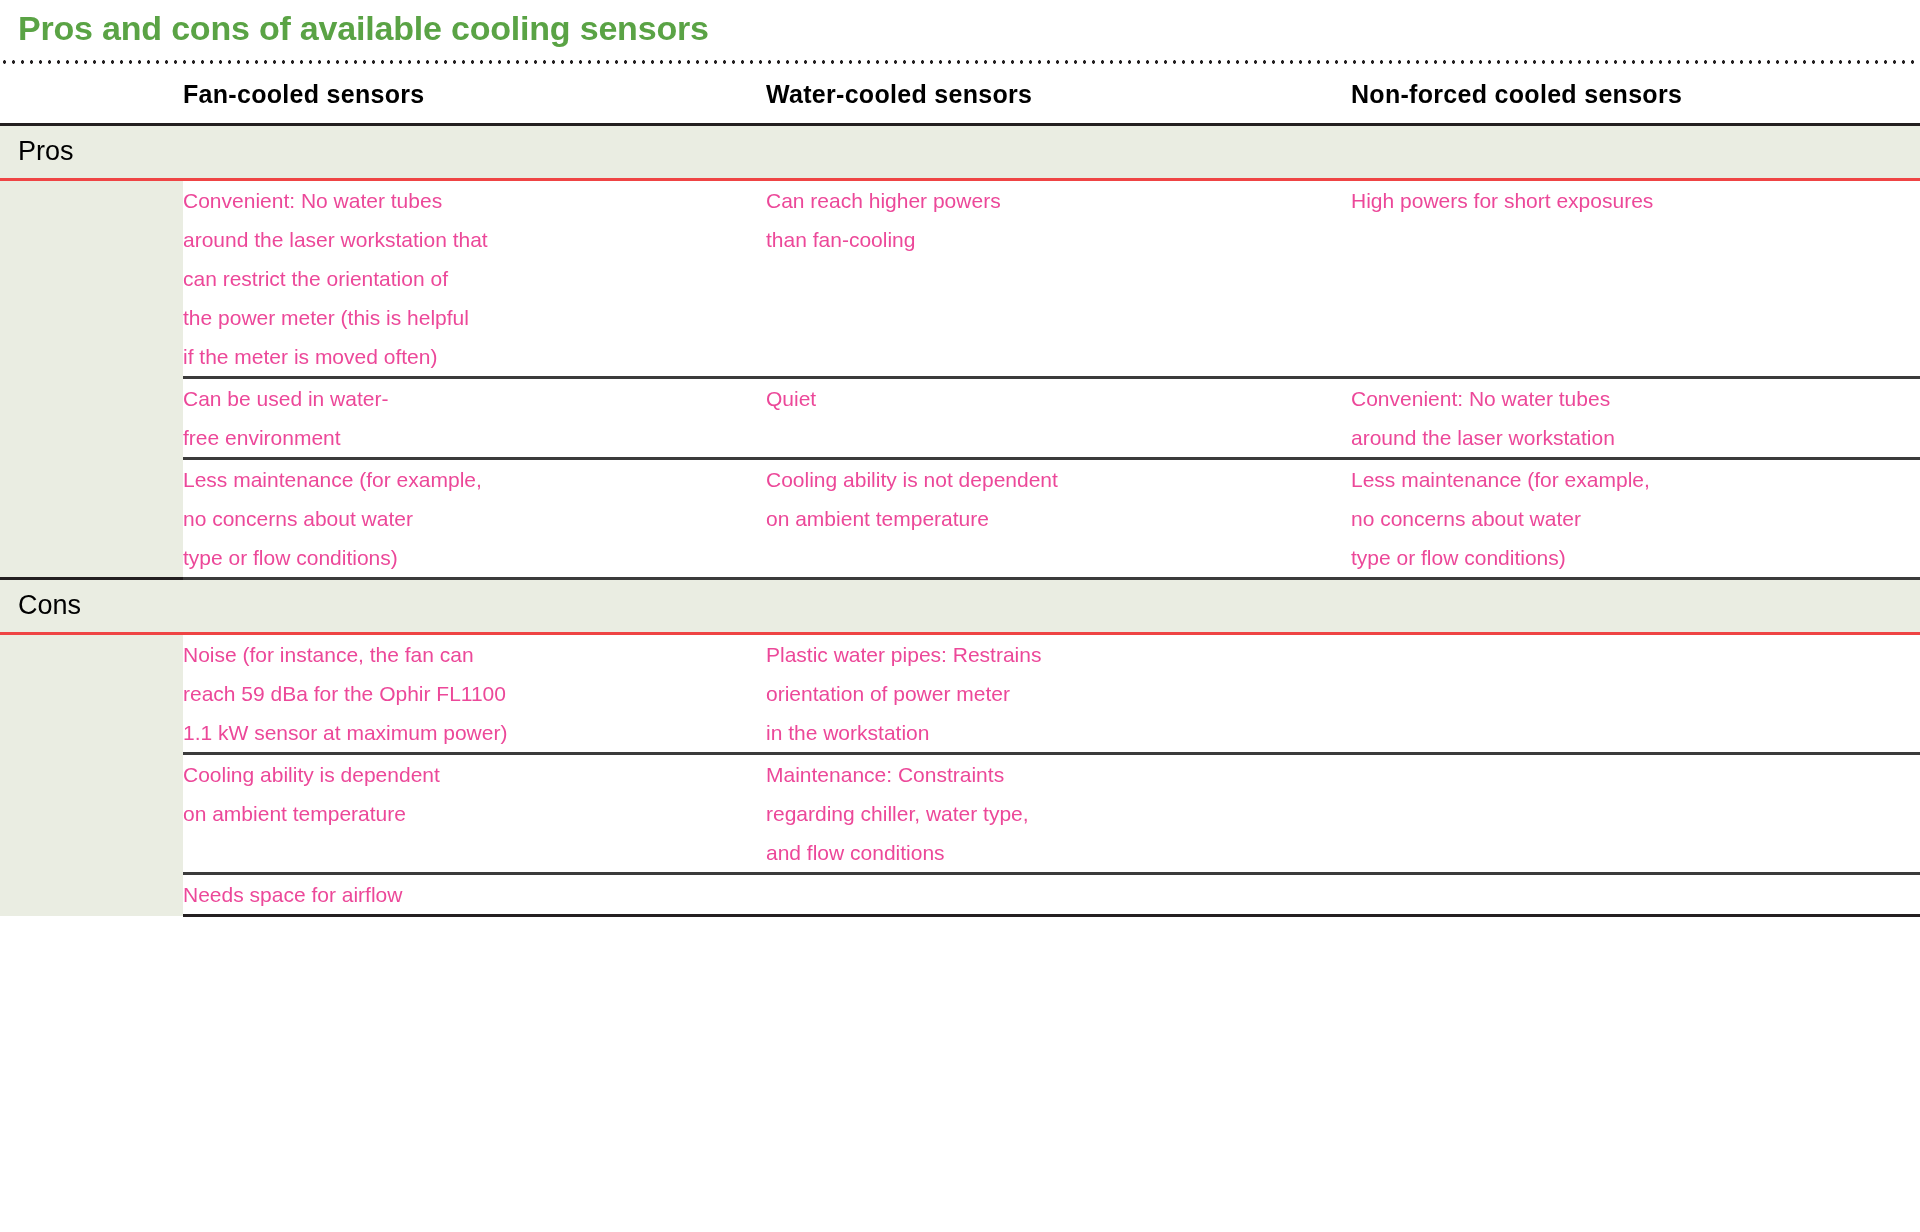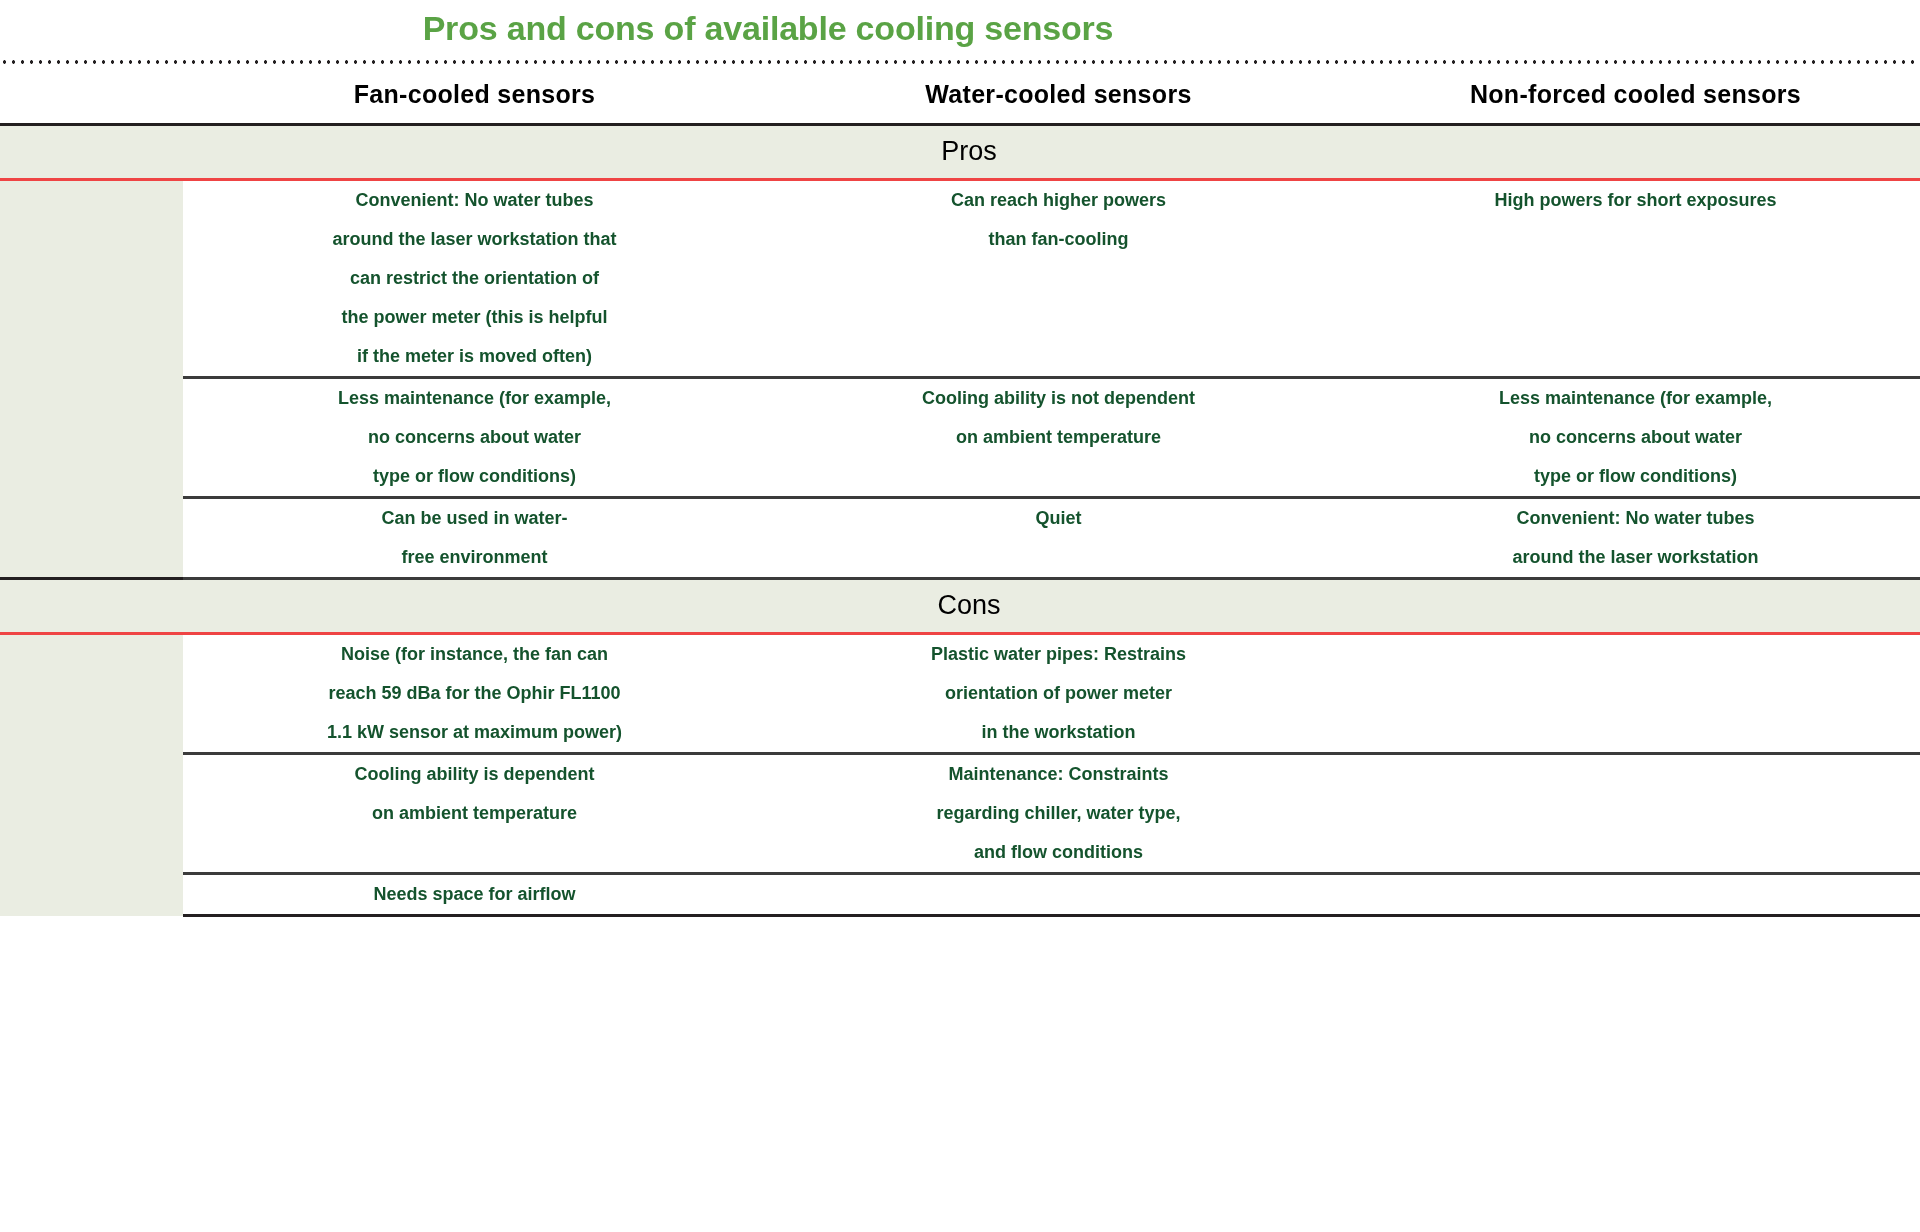--- a/index.html
+++ b/index.html
@@ -14,21 +14,20 @@
     font-family: "Liberation Sans", sans-serif;
     color: #000000;
     overflow: hidden;
   }
 
   .page {
     position: relative;
     width: 1518px;
     height: 1232px;
     background: #ffffff;
-    text-align: center;
   }
 
   
   .title-block {
     padding: 6px 0 0 18px;
     height: 58px;
   }
   .doc-title {
     color: #5AA345;
     font-size: 34px;
@@ -99,25 +98,24 @@
   }
   td.band {
     background: #EAEDE2;
     border-bottom: none !important;
   }
   td.cell {
     background: #ffffff;
     padding: 16px 26px 18px 14px;
   }
   .cell-text {
-    font-size: 18px;
+    font-size: 21px;
     line-height: 39px;
-    color: #14532d;
+    color: #ec4899;
     white-space: pre-line;
-    font-weight: bold;
   }
   .cell-text:empty { display: block; min-height: 1px; }
 </style>
 </head>
 <body>
 
 <div class="page">
 
   <div class="title-block">
     <div class="doc-title">Pros and cons of available cooling sensors</div>
@@ -162,48 +160,48 @@
             <div class="cell-text">Can reach higher powers
 than fan-cooling</div>
           </td>
           <td class="cell">
             <div class="cell-text">High powers for short exposures</div>
           </td>
         </tr>
         <tr class="data-row">
           <td class="band"></td>
           <td class="cell">
+            <div class="cell-text">Can be used in water-
+free environment</div>
+          </td>
+          <td class="cell">
+            <div class="cell-text">Quiet</div>
+          </td>
+          <td class="cell">
+            <div class="cell-text">Convenient: No water tubes
+around the laser workstation</div>
+          </td>
+        </tr>
+        <tr class="data-row">
+          <td class="band"></td>
+          <td class="cell">
             <div class="cell-text">Less maintenance (for example,
 no concerns about water
 type or flow conditions)</div>
           </td>
           <td class="cell">
             <div class="cell-text">Cooling ability is not dependent
 on ambient temperature</div>
           </td>
           <td class="cell">
             <div class="cell-text">Less maintenance (for example,
 no concerns about water
 type or flow conditions)</div>
           </td>
         </tr>
-        <tr class="data-row">
-          <td class="band"></td>
-          <td class="cell">
-            <div class="cell-text">Can be used in water-
-free environment</div>
-          </td>
-          <td class="cell">
-            <div class="cell-text">Quiet</div>
-          </td>
-          <td class="cell">
-            <div class="cell-text">Convenient: No water tubes
-around the laser workstation</div>
-          </td>
-        </tr>
         <tr class="section-row">
           <td colspan="4">
             <div class="section-label">Cons</div>
           </td>
         </tr>
         <tr class="data-row">
           <td class="band"></td>
           <td class="cell">
             <div class="cell-text">Noise (for instance, the fan can
 reach 59 dBa for the Ophir FL1100

